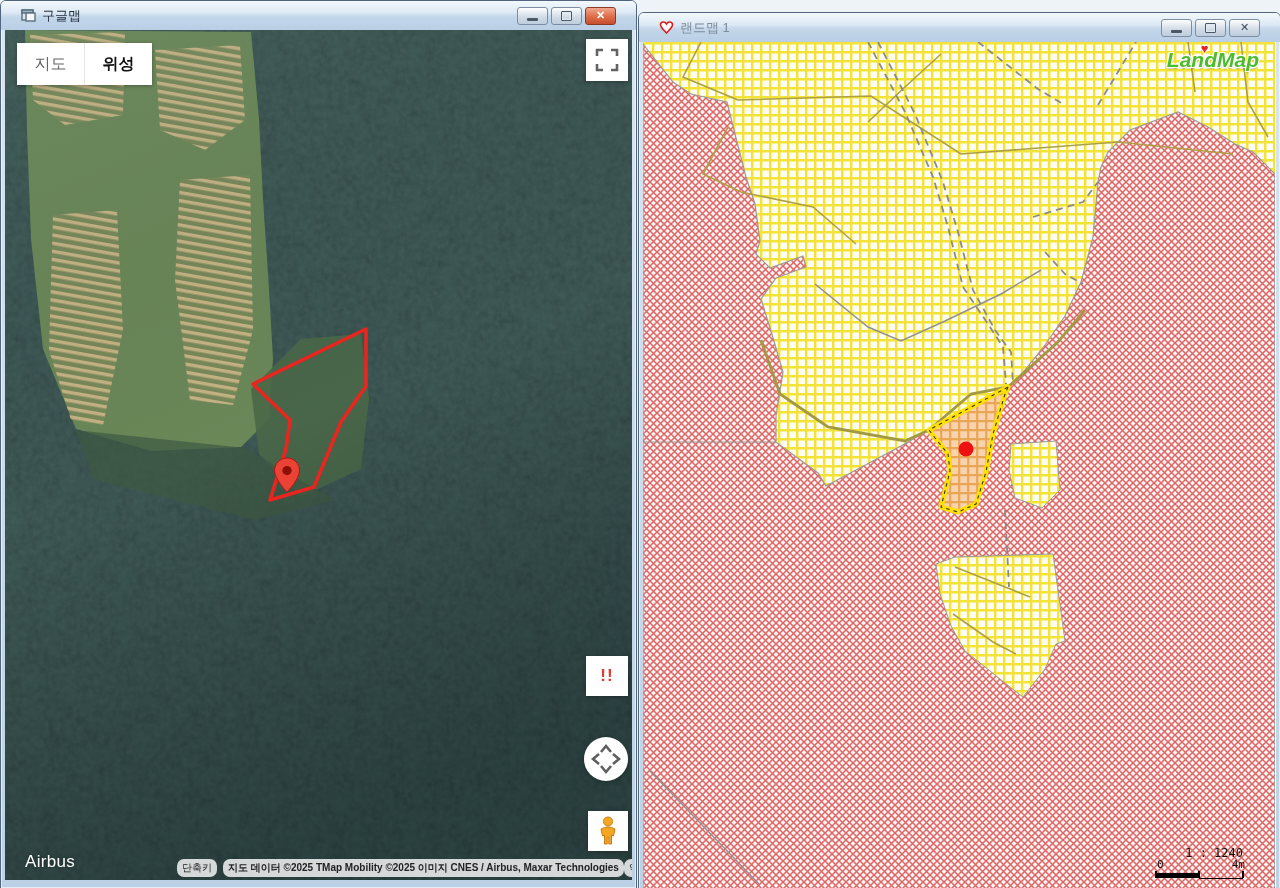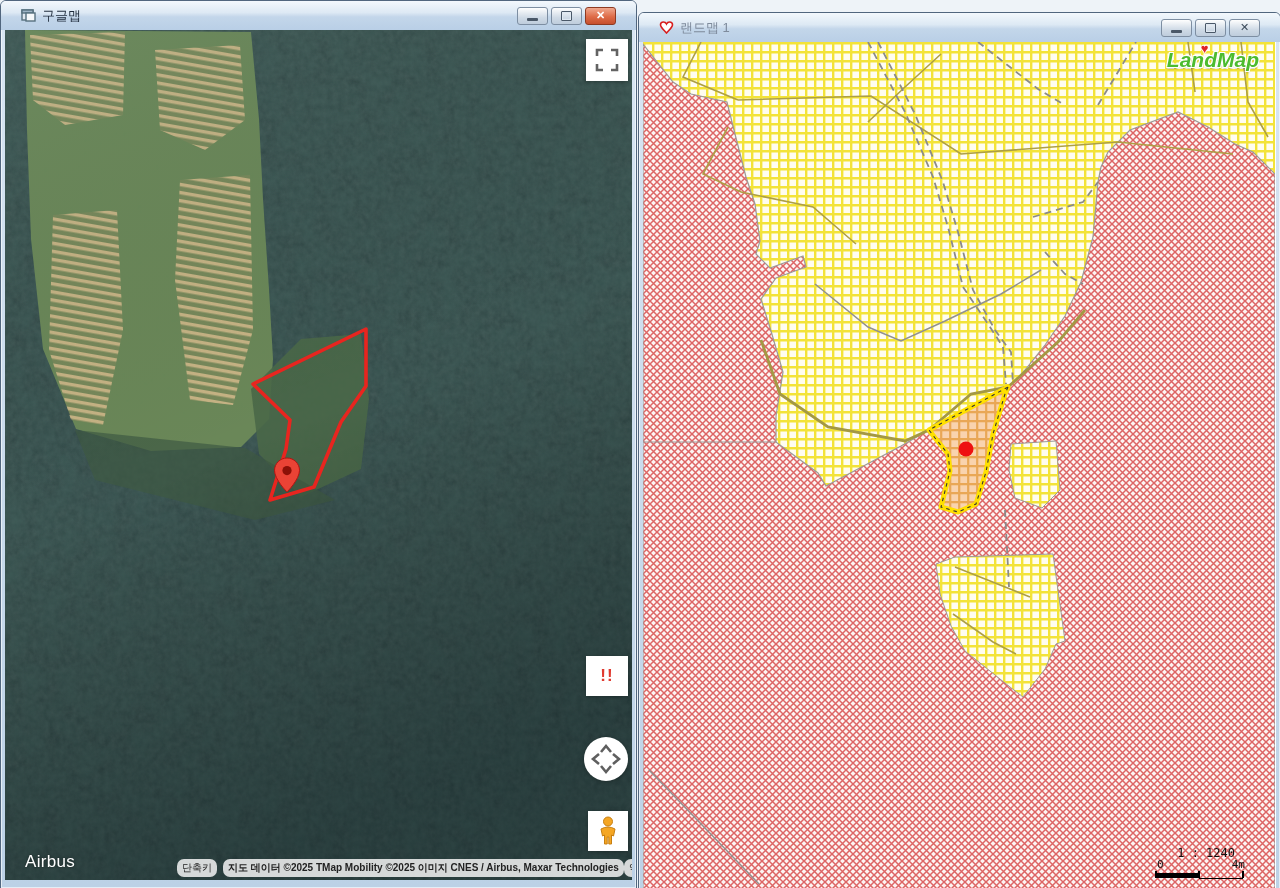--- a/index.html
+++ b/index.html
@@ -42,21 +42,21 @@
   .attrib .spacer{flex:1;}
   
   .lmap{position:relative;width:632px;height:851px;background:#fffdf0;}
   .landmap-logo{position:absolute;right:16px;top:6px;font-size:21px;font-weight:bold;font-style:italic;
        color:#4cbb2e;letter-spacing:0;
        text-shadow:-1px -1px 0 #fff,1px -1px 0 #fff,-1px 1px 0 #fff,1px 1px 0 #fff,0 2px 2px rgba(0,0,0,.25);}
   .landmap-logo .heart{position:absolute;left:34px;top:-7px;font-size:13px;color:#e02525;font-style:normal;
        text-shadow:-1px 0 0 #fff,1px 0 0 #fff,0 -1px 0 #fff,0 1px 0 #fff;}
   .scalebox{position:absolute;right:24px;bottom:14px;width:96px;font-family:"DejaVu Sans Mono",monospace;
        font-size:12px;color:#111;}
-  .scalebox .ratio{text-align:right;padding-right:16px;}
+  .scalebox .ratio{text-align:right;padding-right:8px;}
   .scalebox .nums{display:flex;justify-content:space-between;padding:0 6px 0 2px;font-size:11px;line-height:10px;}
   .scalebar{position:relative;height:8px;margin-top:1px;}
   .scalebar .solid{position:absolute;left:0;top:2px;width:44px;height:5px;background:#000;}
   .scalebar .open{position:absolute;left:44px;top:2px;width:44px;height:5px;border-bottom:1.5px solid #000;}
   .scalebar .tick{position:absolute;top:0;width:1.5px;height:7px;background:#000;}
 </style>
 </head>
 <body>
 
 <div id="stage">
@@ -119,20 +119,24 @@
           <rect width="629" height="851" fill="url(#shade)"></rect>
 
           <polygon points="361,299 248,354 285,390 281,419 265,470 309,457 336,392 361,356" fill="none" stroke="#e8251f" stroke-width="3.6" stroke-linejoin="round"></polygon>
 
           <g transform="translate(268,428)">
             <path d="M14 0 C7 0 1.5 5.6 1.5 12.4 C1.5 21.5 14 34 14 34 C14 34 26.5 21.5 26.5 12.4 C26.5 5.6 21 0 14 0 Z" fill="#ea4335" stroke="#b31412" stroke-width="1"></path>
             <circle cx="14" cy="12.6" r="4.6" fill="#8c1007"></circle>
           </g>
         </svg>
 
+        <div class="maptype">
+          <div class="cell map-cell">지도</div>
+          <div class="cell sat-cell">위성</div>
+        </div>
 
         <div class="sqbtn fullscreen">
           <svg width="26" height="26" viewBox="0 0 26 26">
             <path d="M3 9 V3 H9 M17 3 H23 V9 M23 17 V23 H17 M9 23 H3 V17" fill="none" stroke="#636363" stroke-width="2.6"></path>
           </svg>
         </div>
 
         <div class="sqbtn alertbtn">!!</div>
 
         <div class="sqbtn panbtn">

